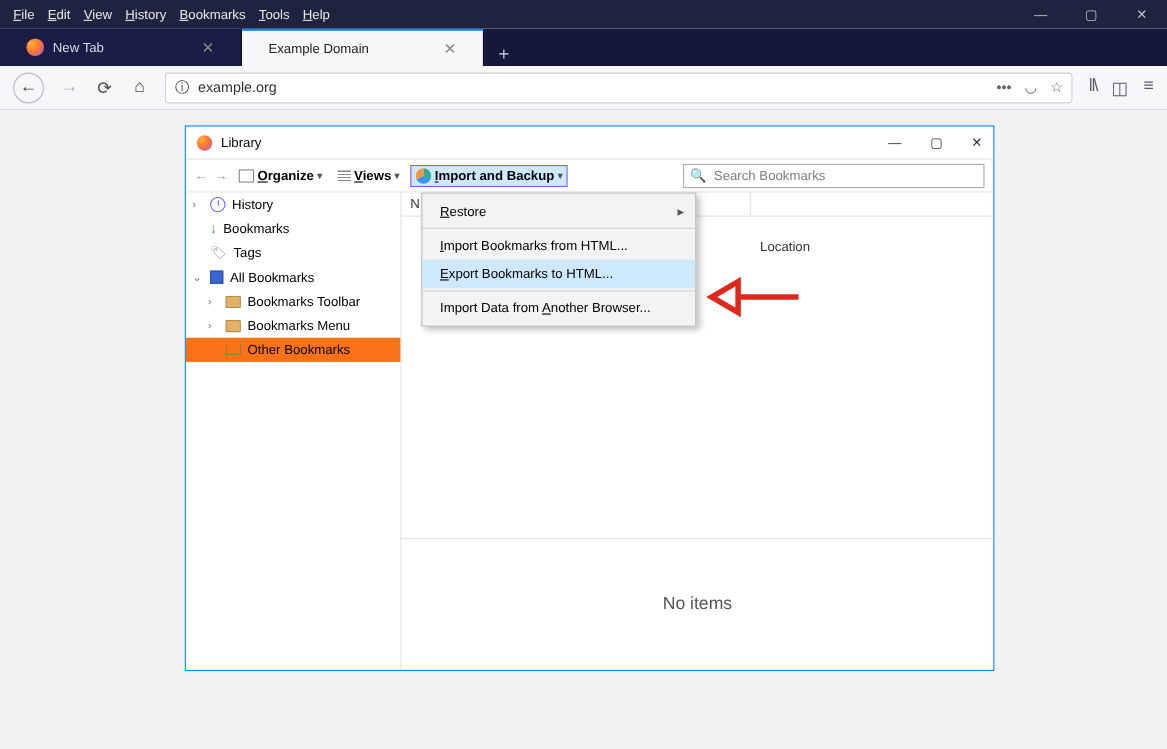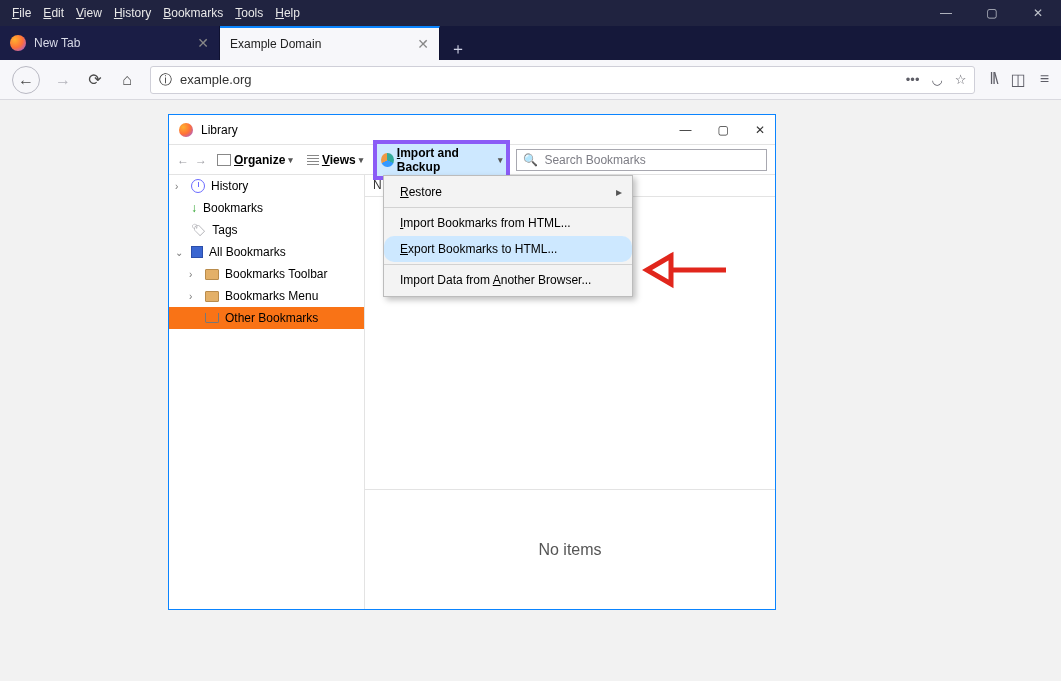--- a/index.html
+++ b/index.html
@@ -29,21 +29,21 @@
     color:#bfc3cb;
   }
   
   .tabbar {
     height: 34px; background: #15183a;
     display:flex; align-items:flex-end;
   }
   .tab {
     height: 34px; width: 220px;
     display:flex; align-items:center;
-    padding: 0 10px; gap:8px;
+    padding: 0 24px; gap:8px;
     font-size: 12px;
     border-right: 1px solid #0f1130;
   }
   .tab.inactive { background: #1a1d45; color:#d9dbe8; }
   .tab.active   { background: #f7f7fa; color:#222; border-top: 2px solid #0a84ff; }
   .tab .close-x { margin-left:auto; color:#888; font-size:14px;}
   .tab-add { width:36px; display:flex; align-items:center; justify-content:center; color:#cfd2e5;}
   .ff-icon {
     width:16px;height:16px;border-radius:50%;
     background: radial-gradient(circle at 30% 30%, #ffb02e 0%, #ff7139 50%, #9059ff 100%);
@@ -66,40 +66,40 @@
   .addr .right { margin-left:auto; display:flex; gap:12px; color:#5d5d66;}
   .right-tools { display:flex; gap:14px; color:#5d5d66; }
   
   .content {
     position:relative; height: calc(681px - 26px - 34px - 40px);
     background:#f2f2f2;
   }
   
   .library {
     position:absolute; left:168px; top:14px;
-    width:608px; height:496px;
+    width:736px; height:496px;
     background:#fff; border:1px solid #0a84ff;
     display:flex; flex-direction:column;
   }
   .lib-titlebar {
     height:30px; display:flex; align-items:center;
     padding:0 10px; gap:8px; font-size:12px;
     border-bottom:1px solid #e3e3e3;
   }
   .lib-titlebar .wc { margin-left:auto; display:flex; gap:26px; color:#333; }
   .lib-toolbar {
     height:30px; display:flex; align-items:center;
     gap:6px; padding:0 8px; font-size:12px;
     border-bottom:1px solid #e3e3e3;
   }
   .lib-toolbar .arrow { color:#9a9aa0; }
   .lib-toolbar .tb-item {
     display:flex; align-items:center; gap:3px; padding:2px 4px; cursor:default;font-weight:bold;
   }
-  .tb-item.open { background:#cde8ff; border:4px solid #8b5cf6; }
+  .tb-item.open { background:#cde8ff; border:1px solid #8b5cf6; }
   .caret { font-size:9px; color:#555; }
   .search-box {
     margin-left:auto;
     width:274px; height:22px;
     border:1px solid #a8a8b0; display:flex; align-items:center;
     padding:0 6px; gap:6px; color:#7c7c84; font-size:12px;
   }
   .lib-body { flex:1; display:flex; min-height:0;}
   .sidebar {
     width:196px; border-right:1px solid #e3e3e3;
@@ -131,21 +131,21 @@
     position:absolute; left:214px; top:60px;  
     width:250px; background:#f3f3f3;
     border:1px solid #bcbcbc;
     box-shadow: 3px 3px 6px rgba(0,0,0,0.25);
     font-size:12px; padding:3px 0;
   }
   .dd-item{
     height:26px; display:flex; align-items:center;
     padding:0 16px; position:relative;
   }
-  .dd-item.hover { background:#cde8ff;border-radius:10px; }
+  .dd-item.hover { background:#cde8ff; }
   .dd-item .sub { position:absolute; right:10px; color:#555;}
   .dd-sep { height:1px; background:#d2d2d2; margin:2px 0;}
   .mnemonic { text-decoration: underline; }
   
   .red-arrow {
     position:absolute; left:472px; top:135px; 
     pointer-events:none;
   }
   
   .ico-clock   { width:14px;height:14px;border:1.5px solid #6b6bff;border-radius:50%; position:relative;}

